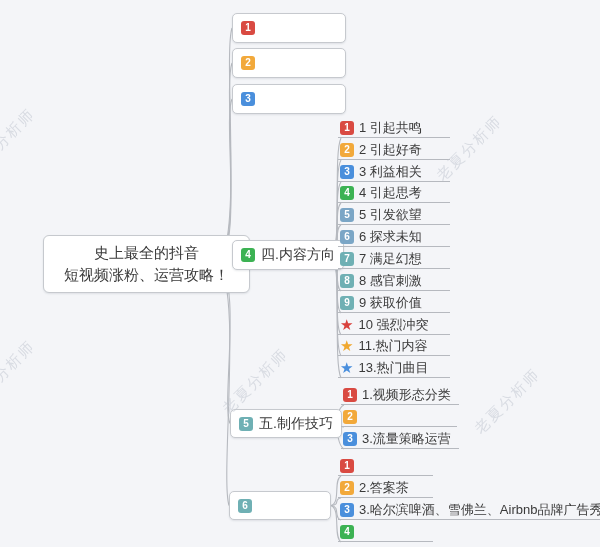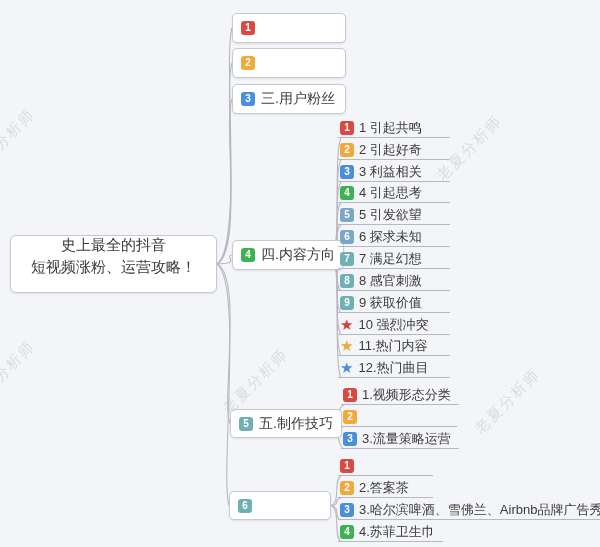--- a/index.html
+++ b/index.html
@@ -12,23 +12,24 @@
   .canvas{position:absolute;inset:0;}
   #links{position:absolute;left:0;top:0;pointer-events:none;}
   .node{
     position:absolute;box-sizing:border-box;
     background:#fff;border:1px solid #c6c9ce;border-radius:5px;
     box-shadow:0 1px 2px rgba(60,70,90,.12);
     display:flex;align-items:center;gap:6px;
     padding:0 8px;font-size:14px;white-space:nowrap;
   }
   .root{
-    flex-direction:column;justify-content:flex-start;gap:3px;
+    flex-direction:column;justify-content:center;gap:3px;
     font-size:15px;border-radius:6px;text-align:center;
     padding:0 6px;
+    margin-left:33px;
   }
   .leaf{
     position:absolute;box-sizing:border-box;
     display:flex;align-items:center;gap:5px;
     height:20px;padding:0 8px 0 2px;
     border-bottom:1px solid #b6b9bf;
     font-size:13px;white-space:nowrap;
   }
   .badge{
     flex:none;width:14px;height:14px;border-radius:3px;
@@ -81,21 +82,20 @@
 
   <div id="branches">
       <div class="node" style="left: 232px; top: 13px; min-width: 114px; height: 30px;">
         <span class="badge" style="background: rgb(217, 74, 66);">1</span>
       </div>
       <div class="node" style="left: 232px; top: 48px; min-width: 114px; height: 30px;">
         <span class="badge" style="background: rgb(242, 169, 59);">2</span>
       </div>
       <div class="node" style="left: 232px; top: 84px; min-width: 114px; height: 30px;">
         <span class="badge" style="background: rgb(74, 143, 220);">3</span>
-        <span>三.用户粉丝</span>
       </div>
       <div class="node" style="left: 232px; top: 240px; min-width: 100px; height: 30px;">
         <span class="badge" style="background: rgb(60, 178, 83);">4</span>
         <span>四.内容方向</span>
       </div>
       <div class="leaf" style="left: 338px; top: 118px; min-width: 112px;">
         <span class="badge" style="background: rgb(217, 74, 66);">1</span>
         <span>1 引起共鸣</span>
       </div>
       <div class="leaf" style="left: 338px; top: 140px; min-width: 112px;">
@@ -133,21 +133,21 @@
       <div class="leaf" style="left: 338px; top: 315px; min-width: 112px;">
         <span class="star" style="color: rgb(217, 65, 61);">★</span>
         <span>10 强烈冲突</span>
       </div>
       <div class="leaf" style="left: 338px; top: 336px; min-width: 112px;">
         <span class="star" style="color: rgb(240, 168, 48);">★</span>
         <span>11.热门内容</span>
       </div>
       <div class="leaf" style="left: 338px; top: 358px; min-width: 112px;">
         <span class="star" style="color: rgb(74, 143, 221);">★</span>
-        <span>12.热门曲目</span>
+        <span>13.热门曲目</span>
       </div>
       <div class="node" style="left: 230px; top: 409px; min-width: 100px; height: 29px;">
         <span class="badge" style="background: rgb(111, 176, 180);">5</span>
         <span>五.制作技巧</span>
       </div>
       <div class="leaf" style="left: 341px; top: 385px; min-width: 116px;">
         <span class="badge" style="background: rgb(217, 74, 66);">1</span>
         <span>1.视频形态分类</span>
       </div>
       <div class="leaf" style="left: 341px; top: 407px; min-width: 116px;">
@@ -166,21 +166,20 @@
       <div class="leaf" style="left: 338px; top: 478px; min-width: 95px;">
         <span class="badge" style="background: rgb(242, 169, 59);">2</span>
         <span>2.答案茶</span>
       </div>
       <div class="leaf" style="left: 338px; top: 500px; min-width: 95px;">
         <span class="badge" style="background: rgb(74, 143, 220);">3</span>
         <span>3.哈尔滨啤酒、雪佛兰、Airbnb品牌广告秀</span>
       </div>
       <div class="leaf" style="left: 338px; top: 522px; min-width: 95px;">
         <span class="badge" style="background: rgb(60, 178, 83);">4</span>
-        <span>4.苏菲卫生巾</span>
       </div>
     </div>
   <div id="watermarks">
       <div class="wm" style="left: -40px; top: 132px;">老夏分析师</div>
       <div class="wm" style="left: -40px; top: 364px;">老夏分析师</div>
       <div class="wm" style="left: 213px; top: 372px;">老夏分析师</div>
       <div class="wm" style="left: 427px; top: 139px;">老夏分析师</div>
       <div class="wm" style="left: 465px; top: 392px;">老夏分析师</div>
     </div>
 </div>

